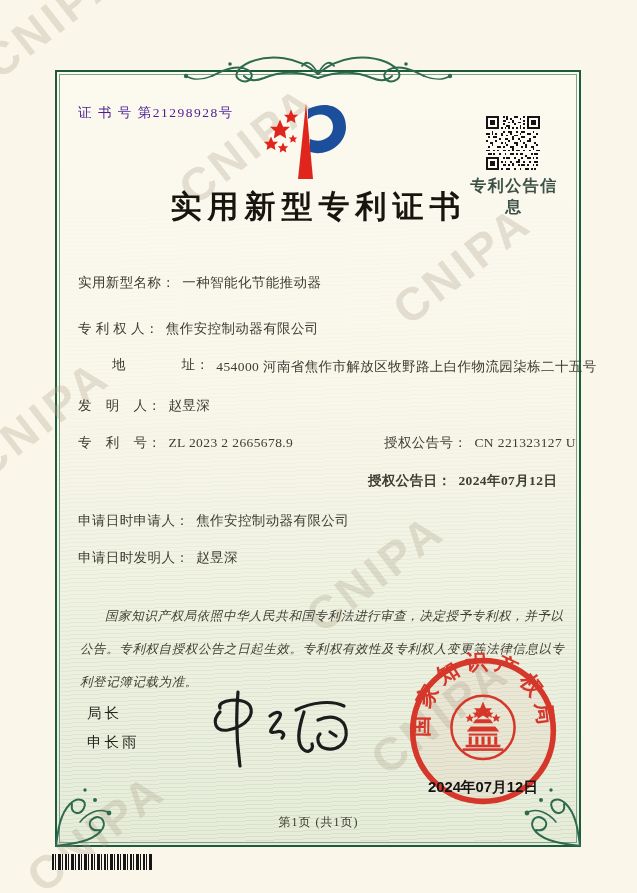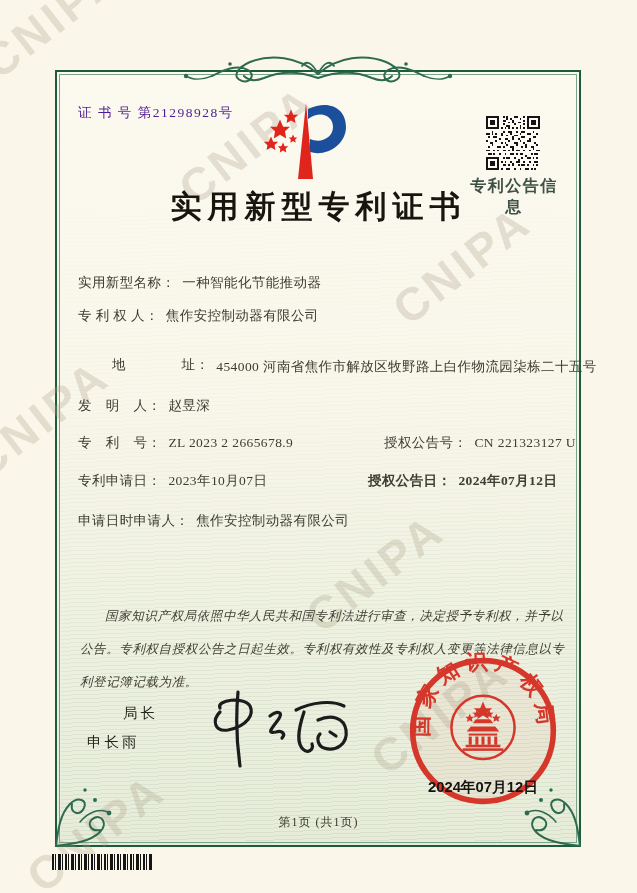--- a/index.html
+++ b/index.html
@@ -41,21 +41,21 @@
   .row .val { margin-left:7px; }
   .row-flex { display:flex; align-items:flex-start;margin-left:34px; }
   .row-flex .val { width:382px; line-height:21px; }
 
   .statement { position:absolute; left:80px; top:600px; width:490px; font-size:12.5px;
                line-height:33px; text-indent:2em; letter-spacing:0.6px; font-style:italic;
                color:#403e33; z-index:2; }
 
   .director { position:absolute; left:87px; z-index:2; font-family:"Liberation Sans", sans-serif;
               font-size:14.5px; letter-spacing:3px; color:#26261f; }
-  .director-title { top:704px;margin-left:36px; }
+  .director-title { top:704px; }
   .director-name { top:733px; }
 
   .signature { position:absolute; left:192px; top:686px; z-index:3; }
 
   .seal { position:absolute; left:404px; top:652px; z-index:3; }
 
   .footer { position:absolute; left:0; right:0; top:814px; text-align:center; font-size:12px;
             letter-spacing:1px; color:#3a382e; z-index:2; }
 
   .barcode { position:absolute; left:52px; top:854px; width:101px; height:16px; z-index:2;
@@ -153,44 +153,44 @@
                M8,28h1v1h-1z M11,28h2v1h-2z M15,28h1v1h-1z M18,28h1v1h-1z M21,28h2v1h-2z M24,28h1v1h-1z M26,28h1v1h-1z"></path>
     </g>
   </svg>
   <div class="qr-label">专利公告信息</div>
 
   <div class="title">实用新型专利证书</div>
 
   <div class="row" style="left:78px; top:274px;">
     <span class="lbl">实用新型名称：</span><span class="val">一种智能化节能推动器</span>
   </div>
-  <div class="row" style="left:78px; top:307px;">
+  <div class="row" style="left:78px; top:320px;">
     <span class="lbl">专 利 权 人：</span><span class="val">焦作安控制动器有限公司</span>
   </div>
   <div class="row row-flex" style="left:78px; top:356px;">
     <span class="lbl">地　　　　址：</span>
       <span class="val">454000 河南省焦作市解放区牧野路上白作物流园柒栋二十五号</span>
   </div>
   <div class="row" style="left:78px; top:397px;">
     <span class="lbl">发　明　人：</span><span class="val">赵昱深</span>
   </div>
   <div class="row" style="left:78px; top:434px;">
     <span class="lbl">专　利　号：</span><span class="val">ZL 2023 2 2665678.9</span>
   </div>
   <div class="row" style="left:384px; top:434px;">
     <span class="lbl">授权公告号：</span><span class="val">CN 221323127 U</span>
   </div>
-  <div class="row" style="left:78px; top:472px;">
-    <span class="lbl">专利申请日：</span><span class="val">2023年10月07日</span>
-  </div>
   <div class="row" style="left:368px; top:472px;font-weight:bold;">
     <span class="lbl">授权公告日：</span><span class="val">2024年07月12日</span>
   </div>
   <div class="row" style="left:78px; top:512px;">
     <span class="lbl">申请日时申请人：</span><span class="val">焦作安控制动器有限公司</span>
+  </div>
+  <div class="row" style="left:78px; top:549px;">
+    <span class="lbl">申请日时发明人：</span><span class="val">赵昱深</span>
   </div>
 
   <div class="statement">国家知识产权局依照中华人民共和国专利法进行审查，决定授予专利权，并予以公告。专利权自授权公告之日起生效。专利权有效性及专利权人变更等法律信息以专利登记簿记载为准。</div>
 
   <div class="director director-title">局长</div>
   <div class="director director-name">申长雨</div>
 
   <svg class="signature" width="165" height="85" viewBox="0 0 165 85">
     <g fill="none" stroke="#1c1c1c" stroke-width="3.2" stroke-linecap="round" stroke-linejoin="round">
       <path d="M46,6 C44,28 44,52 48,80"></path>

